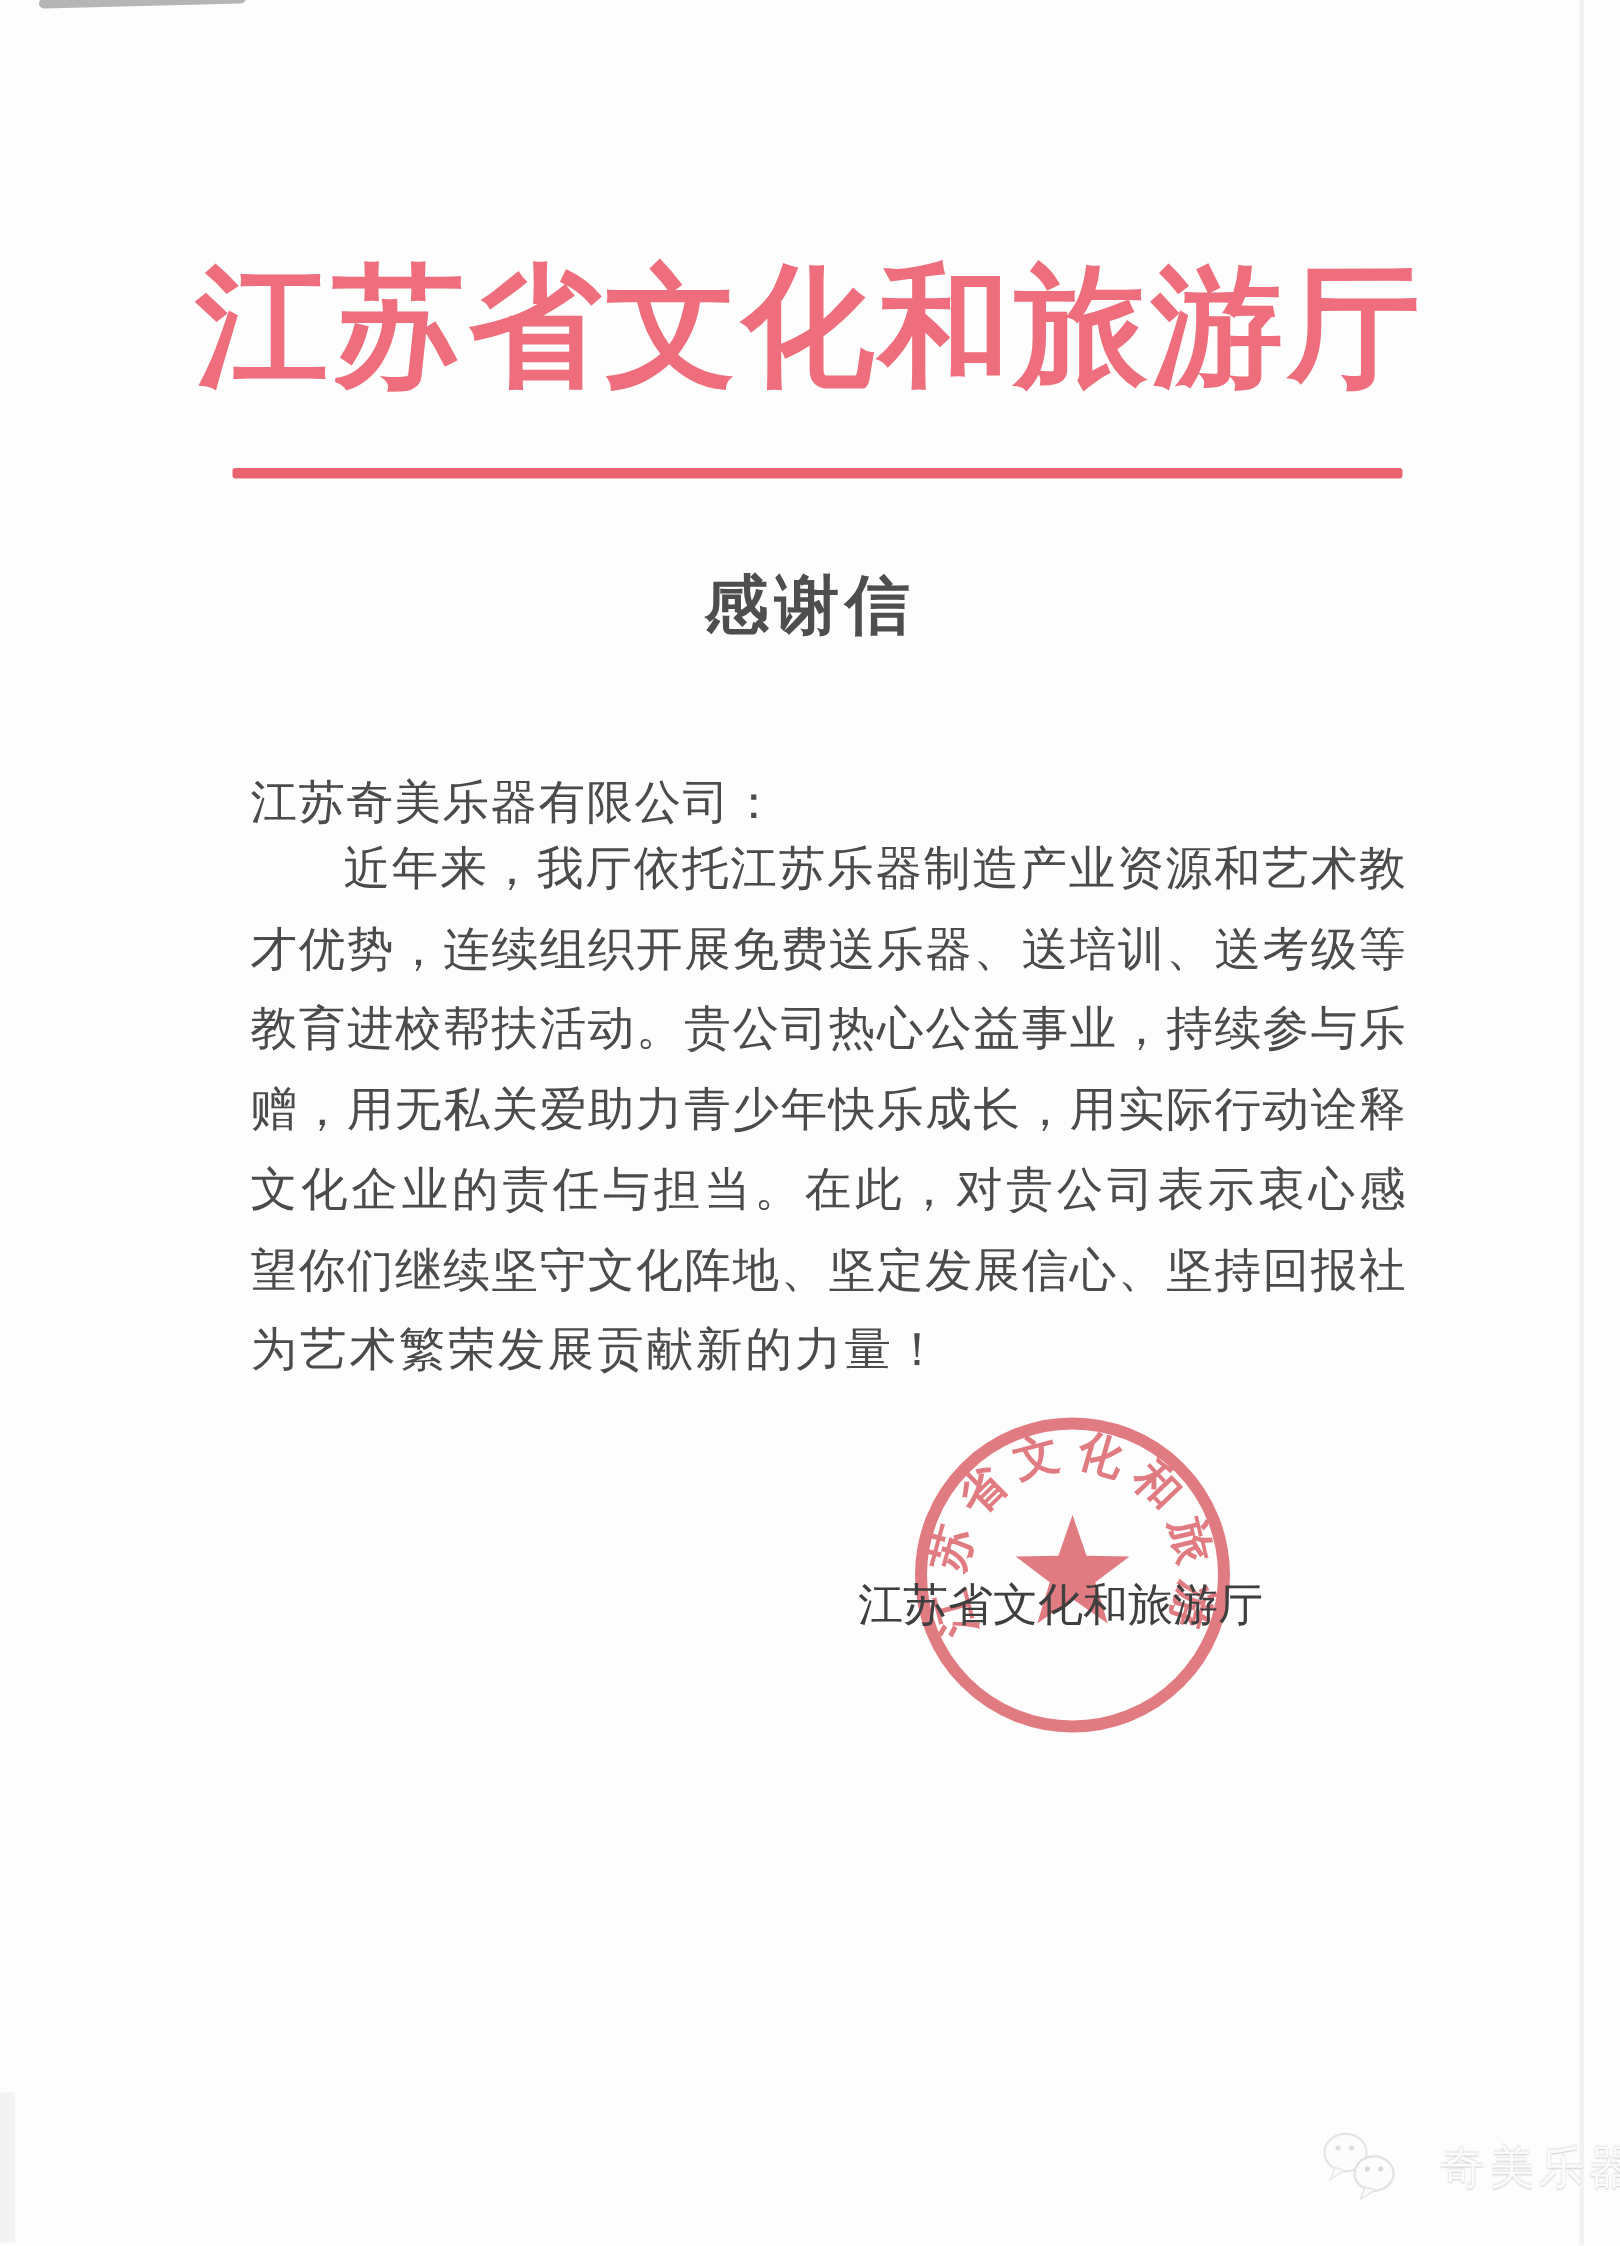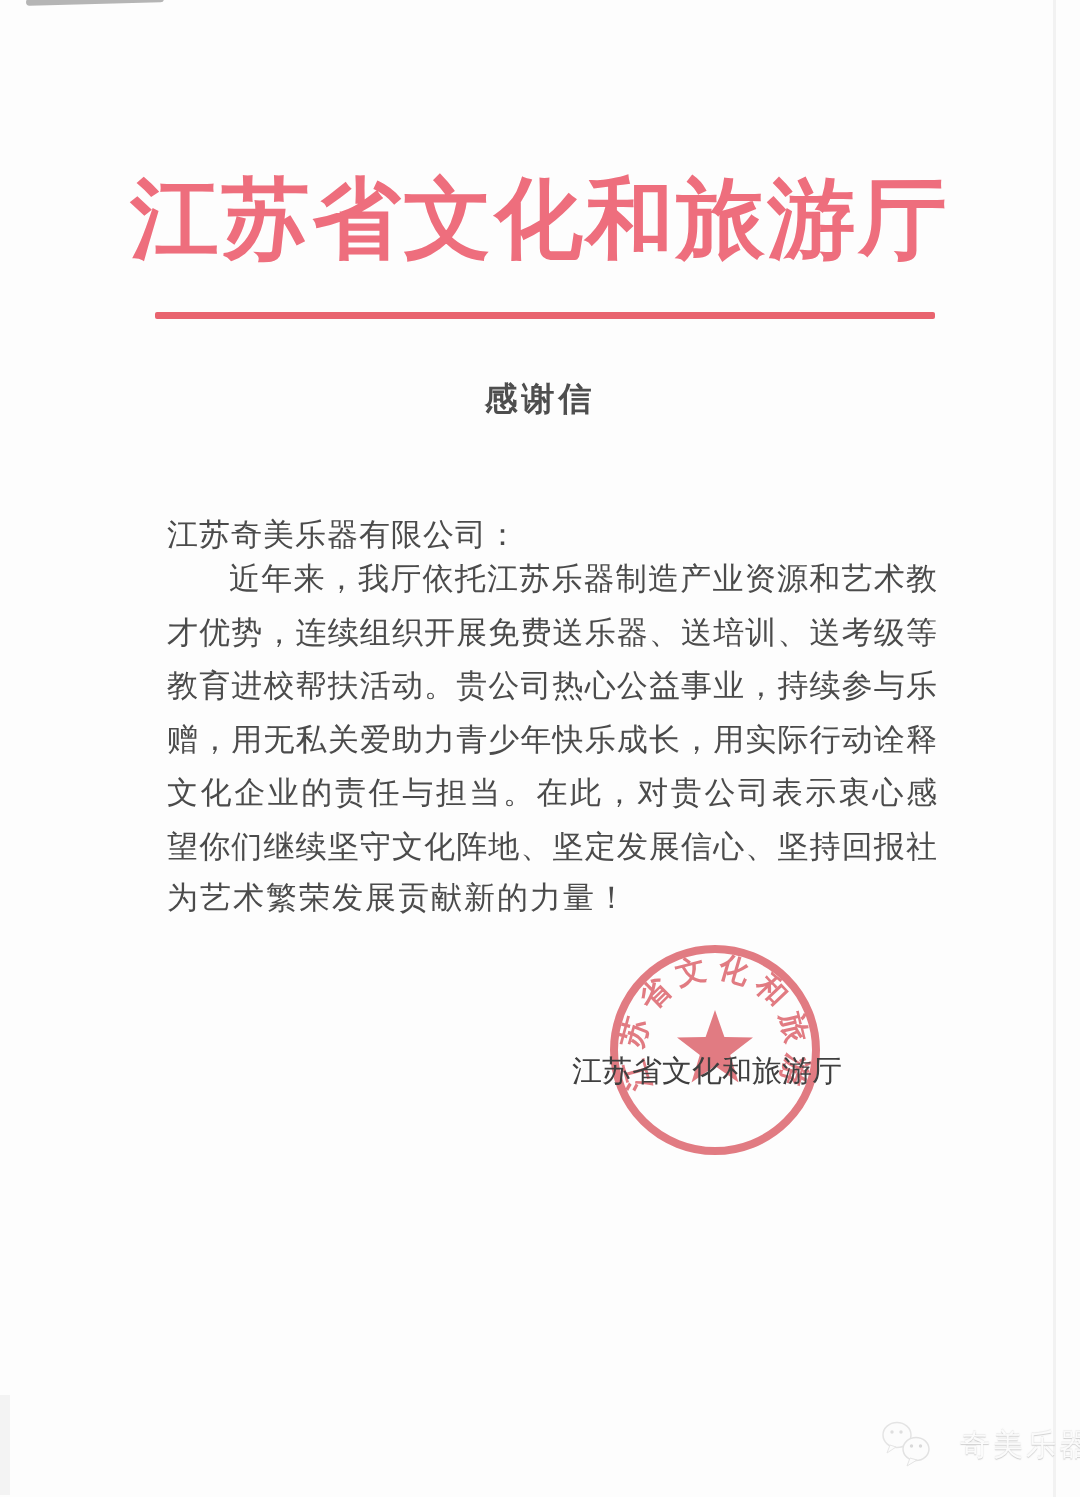--- a/index.html
+++ b/index.html
@@ -61,21 +61,21 @@
     background: var(--rule-red, #e9646f);
     border-radius: 2px;
   }
 
   
   .doc-title {
     position: absolute;
     left: 0; top: 383px;
     width: 1080px;
     text-align: center;
-    font-size: 33px;
+    font-size: 43px;
     font-weight: bold;
     letter-spacing: 4px;
     color: #4e4e4e;
     line-height: 1;
   }
 
   
   .salutation {
     position: absolute;
     left: 167px; top: 505px;
@@ -94,21 +94,21 @@
     font-size: 31px;
   }
   .body-line {
     height: 53.5px;
     line-height: 53.5px;
     text-align: justify;
     text-align-last: justify;
     overflow: hidden;
   }
   .body-line.first { text-indent: 62px; }
-  .body-line.last  { text-align-last: left; letter-spacing: 2px; font-family: Liberation Mono, monospace; }
+  .body-line.last  { text-align-last: left; letter-spacing: 2px; }
 
   
   .seal {
     position: absolute;
     left: 600px; top: 935px;
     width: 230px; height: 230px;
     opacity: .82;
   }
   .seal-ring { stroke: var(--seal-red, #dc5f68); fill: none; }
   .seal-star { fill: var(--seal-red, #dc5f68); }

